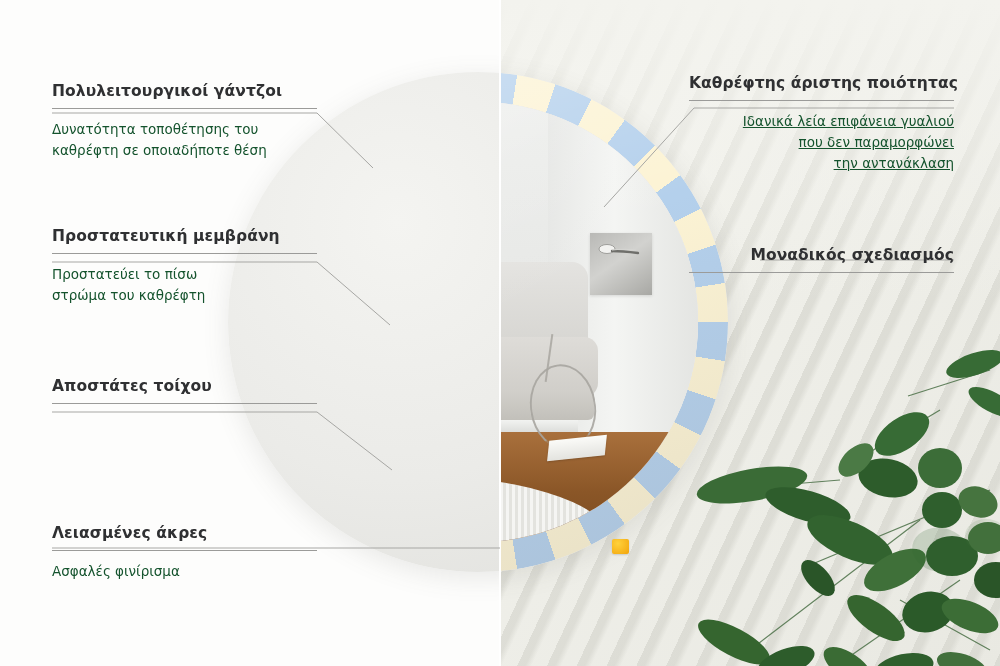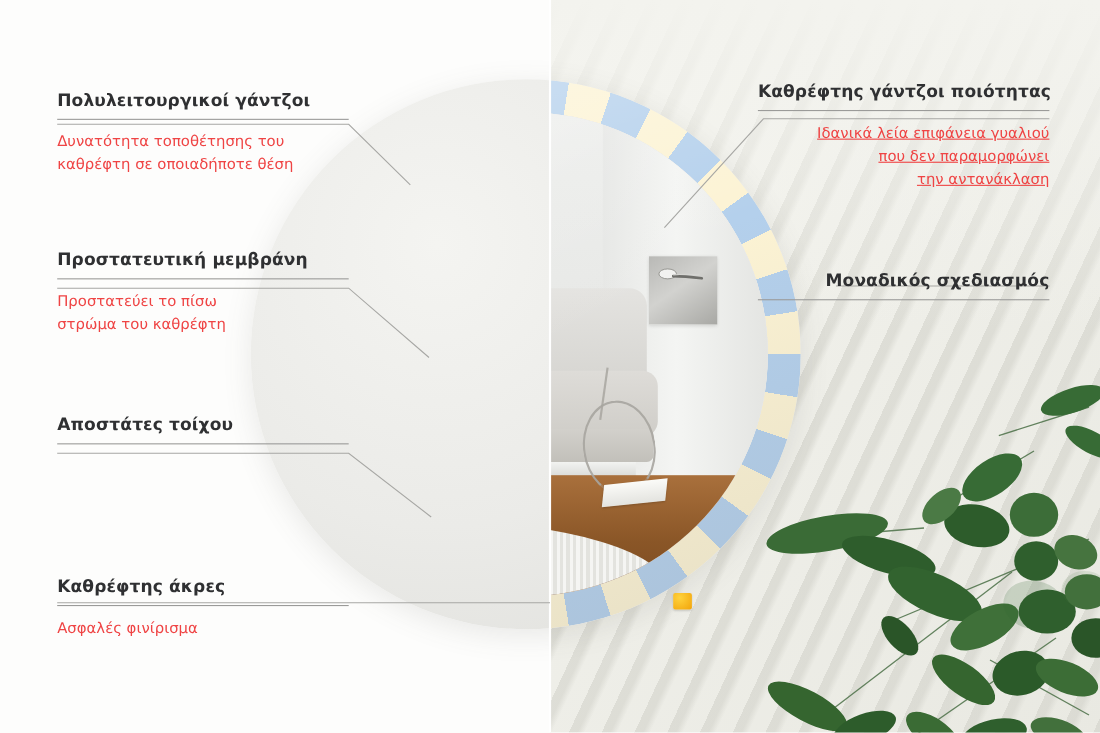--- a/index.html
+++ b/index.html
@@ -177,21 +177,21 @@
   
   .callout{position:absolute;}
   .callout.left{left:52px;text-align:left;width:265px;}
   .callout.right{right:46px;text-align:right;width:265px;}
   .c-title{
     font-size:15.5px;font-weight:700;color:#2f3032;letter-spacing:.1px;
     line-height:1.25;white-space:nowrap;
   }
   .c-rule{height:1px;background:#9b9b99;margin:7px 0 10px 0;}
   .c-desc{
-    font-size:13.5px;color:#ef4444;line-height:1.55;font-weight:400;
+    font-size:13.5px;color:#14532d;line-height:1.55;font-weight:400;
   }
 
   
   .leaders{position:absolute;left:0;top:0;width:1000px;height:666px;pointer-events:none;}
 </style>
 </head>
 <body>
 
 <div id="stage">
 
@@ -314,27 +314,27 @@
     <div class="c-desc" style="white-space:pre-line;">Προστατεύει το πίσω
 στρώμα του καθρέφτη</div>
   </div>
 
   <div class="callout left" style="top:377px;">
     <div class="c-title">Αποστάτες τοίχου</div>
     <div class="c-rule"></div>
   </div>
 
   <div class="callout left" style="top:524px;">
-    <div class="c-title">Καθρέφτης άκρες</div>
+    <div class="c-title">Λειασμένες άκρες</div>
     <div class="c-rule"></div>
     <div class="c-desc" style="white-space:pre-line;">Ασφαλές φινίρισμα</div>
   </div>
 
   <div class="callout right" style="top:74px;">
-    <div class="c-title">Καθρέφτης γάντζοι ποιότητας</div>
+    <div class="c-title">Καθρέφτης άριστης ποιότητας</div>
     <div class="c-rule"></div>
     <div class="c-desc" style="white-space:pre-line;text-decoration:underline;">Ιδανικά λεία επιφάνεια γυαλιού
 που δεν παραμορφώνει
 την αντανάκλαση</div>
   </div>
 
   <div class="callout right" style="top:226px;margin-top:20px;">
     <div class="c-title">Μοναδικός σχεδιασμός</div>
     <div class="c-rule"></div>
   </div>

